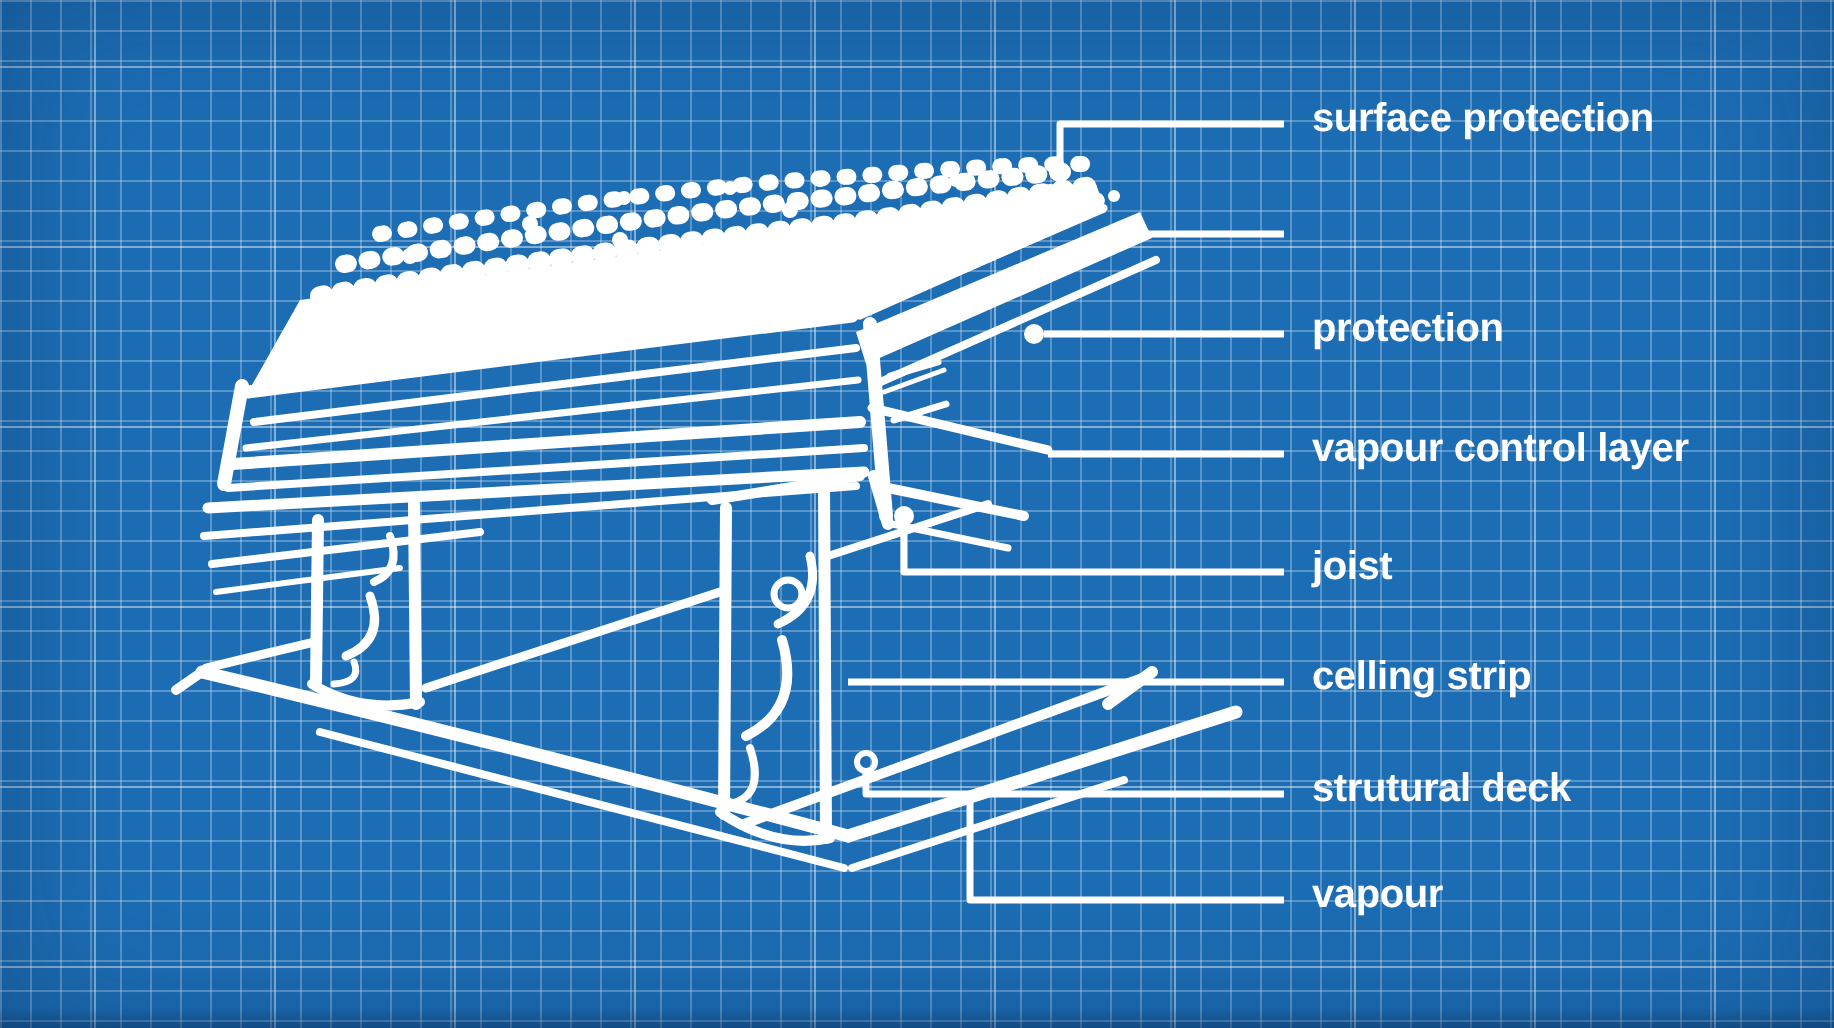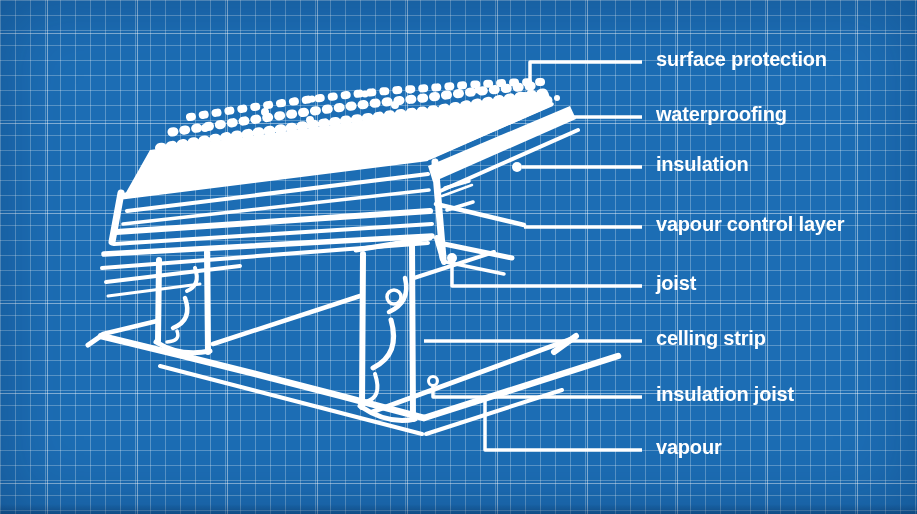--- a/index.html
+++ b/index.html
@@ -139,22 +139,21 @@
       <path d="M452,263 L452,286 L642,286"></path>
       <path d="M424,341 L642,341"></path>
       <circle cx="433" cy="381" r="4.5" stroke-width="3"></circle>
       <path d="M433,386 L433,397 L642,397"></path>
       <path d="M485,401 L485,450 L642,450"></path>
     </g>
   </svg>
 
   <div class="labels">
     <div class="label" style="top:61px">surface protection</div>
-    <div class="label" style="top:116px">waterproofing</div>
-    <div class="label" style="top:166px">insulation</div>
+    <div class="label" style="top:166px">protection</div>
     <div class="label" style="top:226px">vapour control layer</div>
     <div class="label" style="top:285px">joist</div>
     <div class="label" style="top:340px">celling strip</div>
-    <div class="label" style="top:396px">insulation joist</div>
+    <div class="label" style="top:396px">strutural deck</div>
     <div class="label" style="top:449px">vapour</div>
   </div>
 
 </div>
 
 </body></html>

